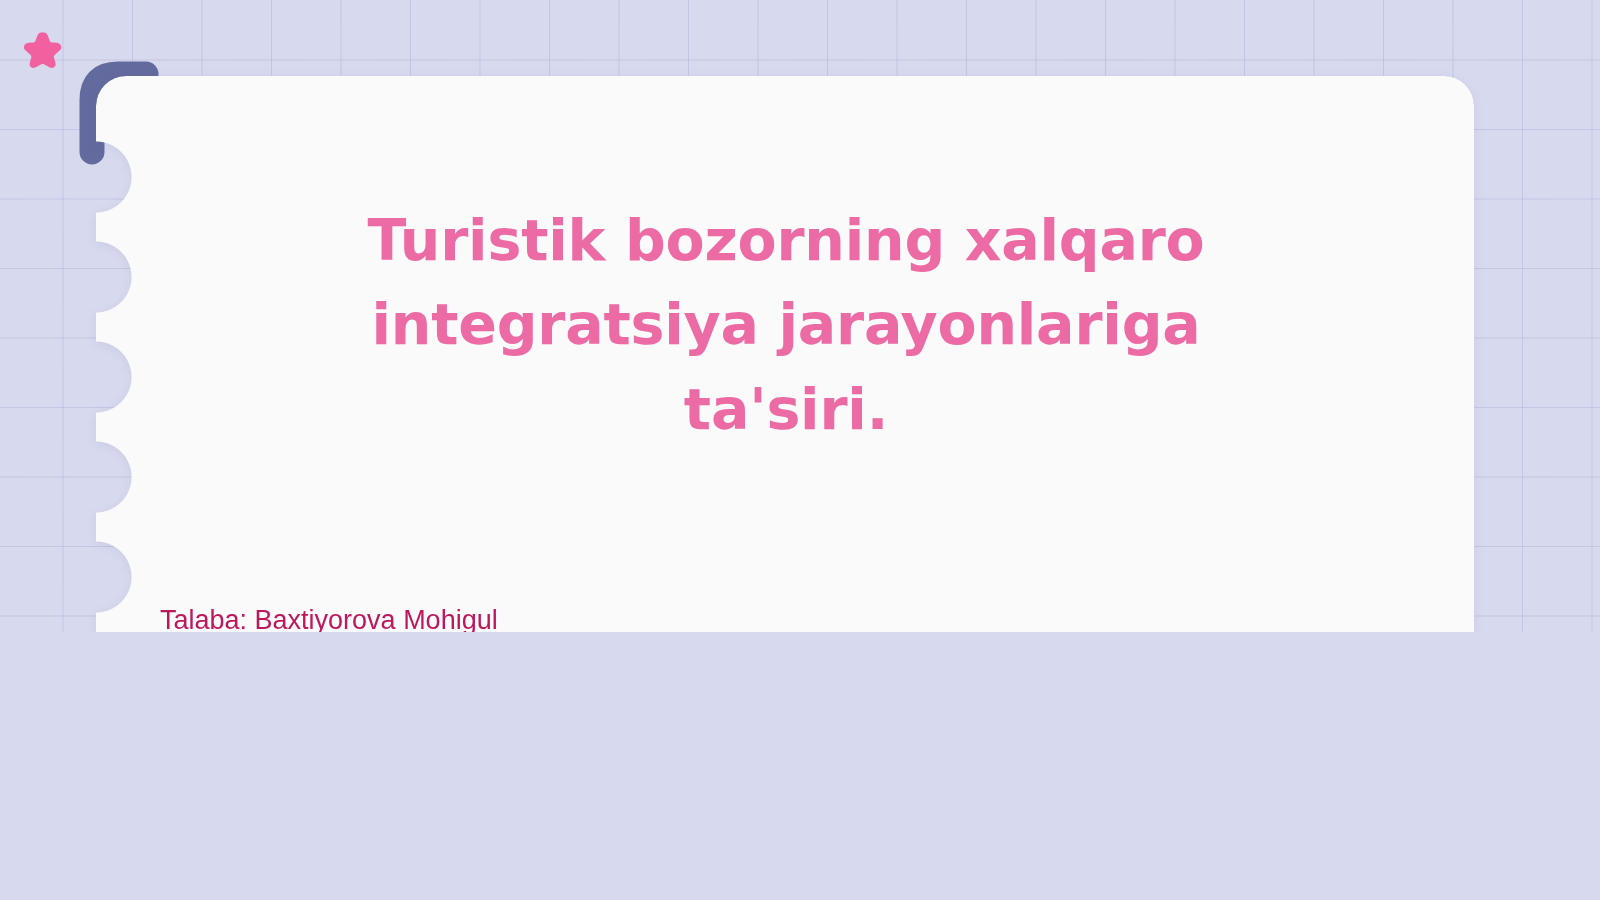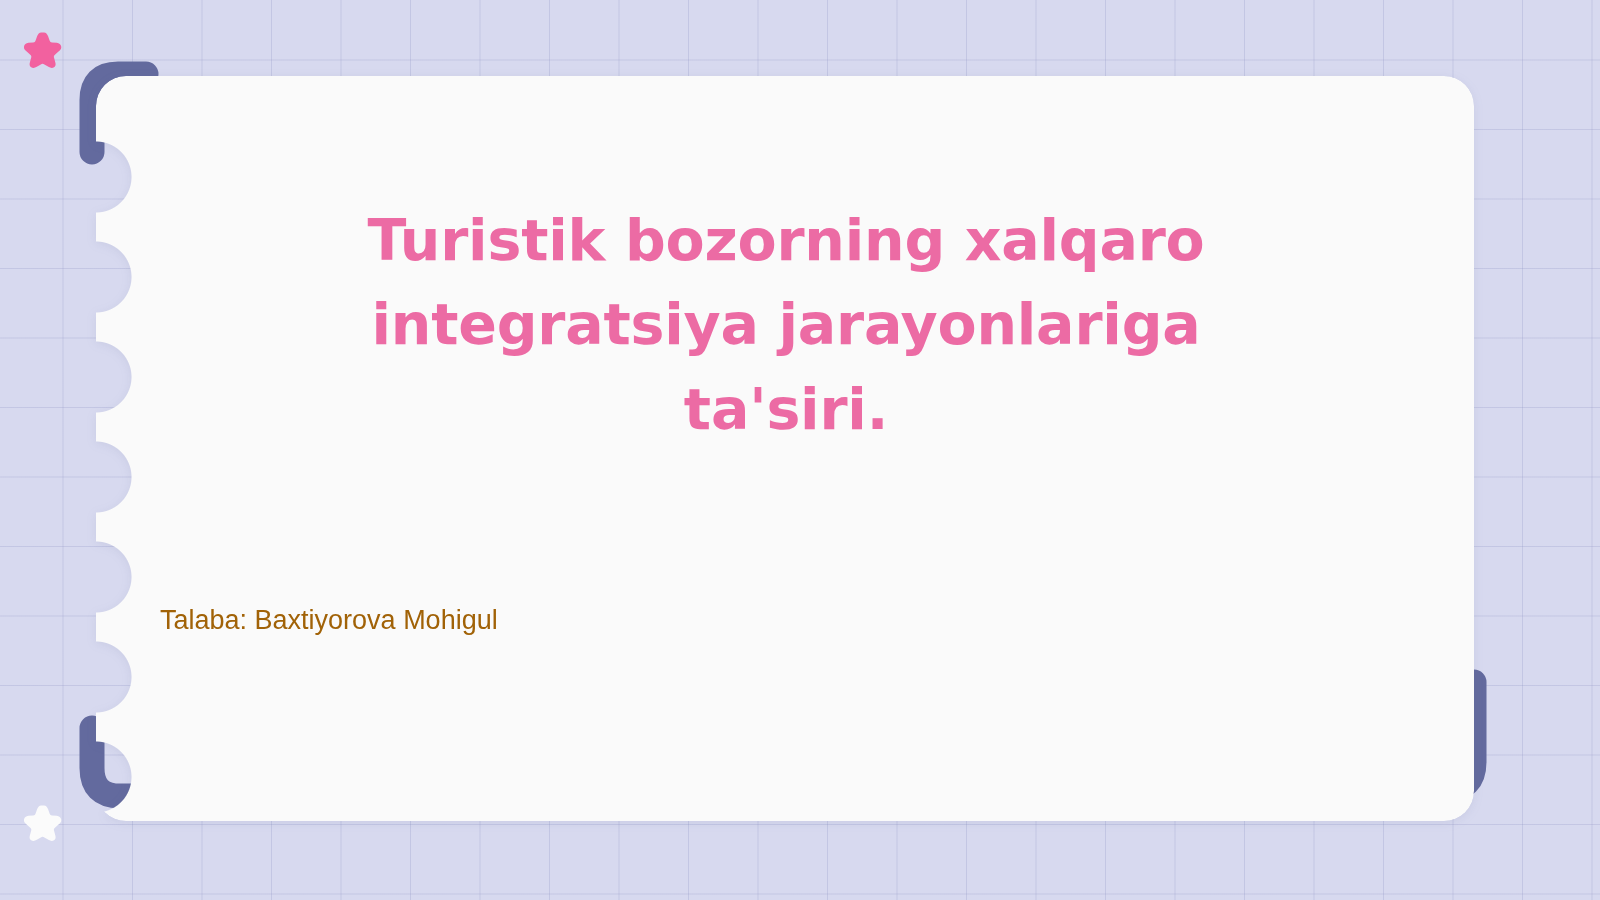--- a/index.html
+++ b/index.html
@@ -10,21 +10,21 @@
     overflow: hidden;
   }
   body {
     font-family: "Liberation Sans", sans-serif;
     background: #D7D9EF;
   }
 
   .slide {
     position: relative;
     width: 1600px;
-    height: 900px;
+    height: 632px;
     background: #D7D9EF;
     overflow: hidden;
   }
 
   
   .grid-bg {
     position: absolute;
     inset: 0;
     background-image:
       linear-gradient(to right, rgba(150,155,200,0.30) 1px, transparent 1px),
@@ -102,21 +102,21 @@
   }
 
   .byline-block {
     position: absolute;
     left: 64px;
     top: 528px;
     width: 900px;
   }
   .byline {
     margin: 0 0 23px 0;
-    color: #a16207;
+    color: #be185d;
     font-family: "Liberation Sans", sans-serif;
     font-size: 27px;
     font-weight: 400;
     line-height: 1.25;
     white-space: nowrap;
   }
   .byline:last-child { margin-bottom: 0; }
 
   
   .star {

